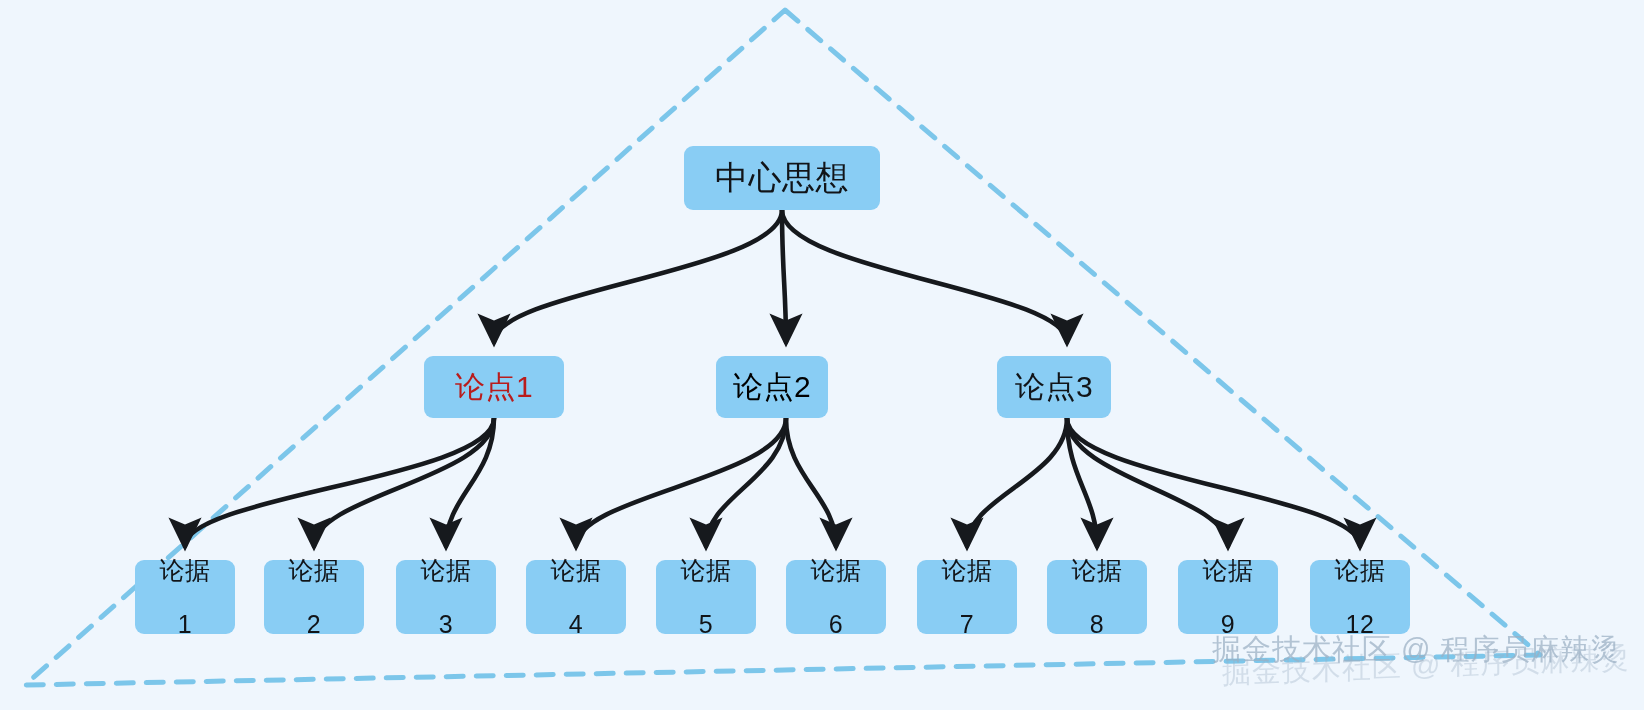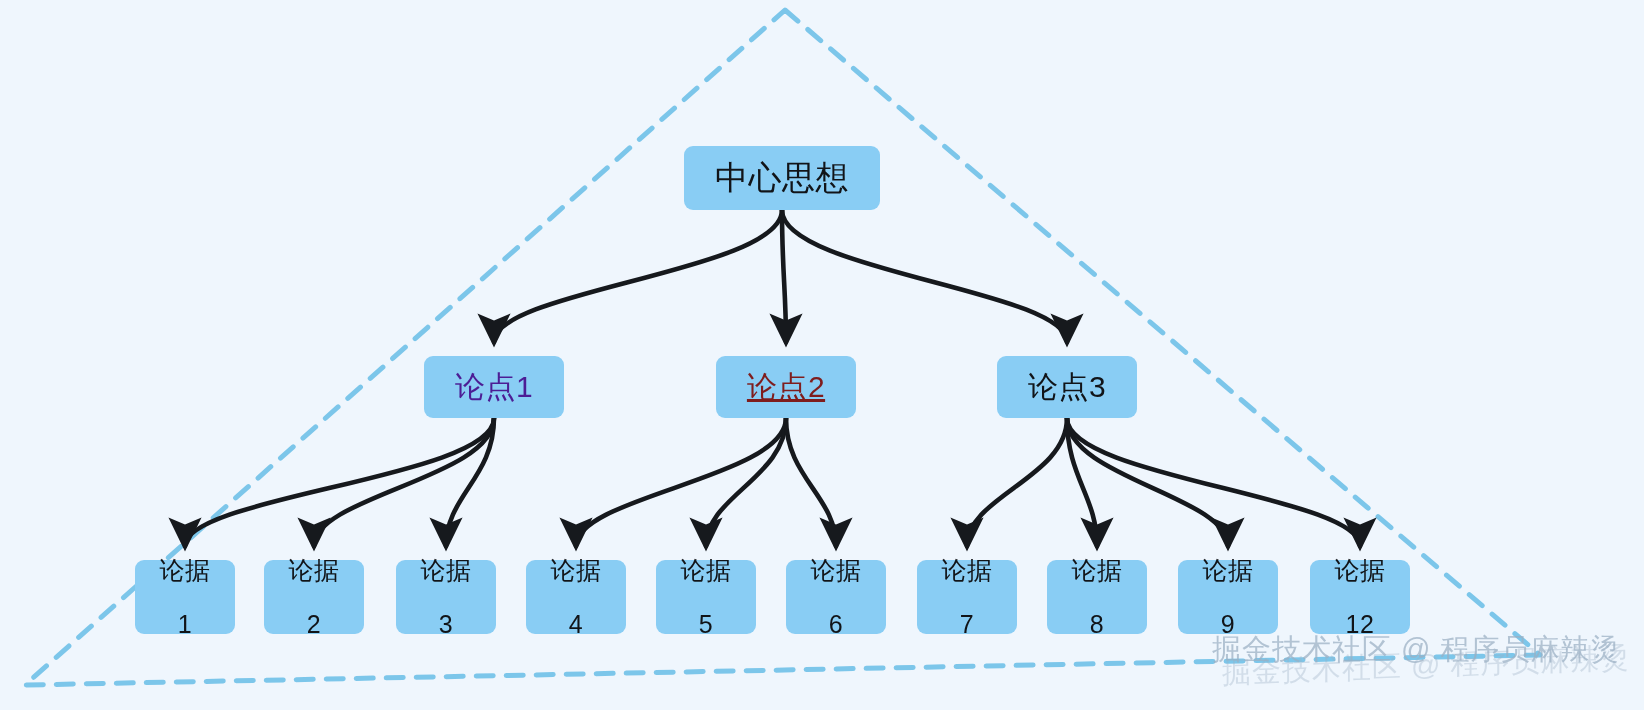--- a/index.html
+++ b/index.html
@@ -94,27 +94,27 @@
         <path d="M 1067 418 C 1067 477.64, 1097 496.1, 1097 546" marker-end="url(#arrowhead)"></path>
         <path d="M 1067 418 C 1067 477.64, 1228 496.1, 1228 546" marker-end="url(#arrowhead)"></path>
         <path d="M 1067 418 C 1067 477.64, 1360 496.1, 1360 546" marker-end="url(#arrowhead)"></path>
       </g>
   </svg>
 
   <div id="node-layer">
       <div class="node node-root" style="left: 684px; top: 146px; width: 196px; height: 64px; background: rgb(137, 205, 244); color: rgb(17, 20, 24);">
         <span>中心思想</span>
       </div>
-      <div class="node node-branch" style="left: 424px; top: 356px; width: 140px; height: 62px; background: rgb(137, 205, 244); color: #4c1d95;">
+      <div class="node node-branch" style="left: 424px; top: 356px; width: 140px; height: 62px; background: rgb(137, 205, 244); color: #b91c1c;">
         <span>论点1</span>
       </div>
-      <div class="node node-branch" style="left: 716px; top: 356px; width: 140px; height: 62px; background: rgb(137, 205, 244); color: #7f1d1d; text-decoration: underline;">
+      <div class="node node-branch" style="left: 716px; top: 356px; width: 112px; height: 62px; background: rgb(137, 205, 244); color: #000000;">
         <span>论点2</span>
       </div>
-      <div class="node node-branch" style="left: 997px; top: 356px; width: 140px; height: 62px; background: rgb(137, 205, 244); color: rgb(17, 20, 24);">
+      <div class="node node-branch" style="left: 997px; top: 356px; width: 114px; height: 62px; background: rgb(137, 205, 244); color: rgb(17, 20, 24);">
         <span>论点3</span>
       </div>
       <div class="node node-leaf" style="left: 135px; top: 560px; width: 100px; height: 74px; background: rgb(137, 205, 244); color: rgb(17, 20, 24);">
         <span>论据</span>
         <span class="leaf-num">1</span>
       </div>
       <div class="node node-leaf" style="left: 264px; top: 560px; width: 100px; height: 74px; background: rgb(137, 205, 244); color: rgb(17, 20, 24);">
         <span>论据</span>
         <span class="leaf-num">2</span>
       </div>

